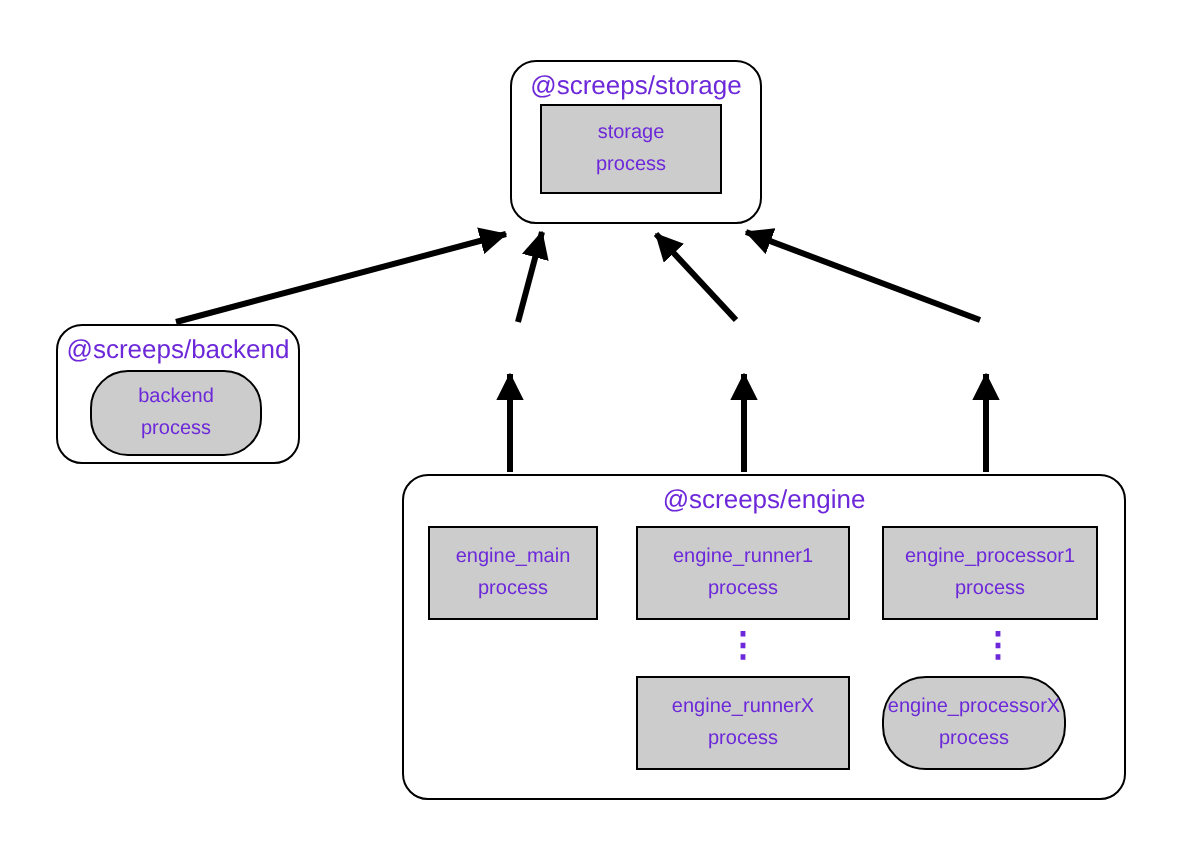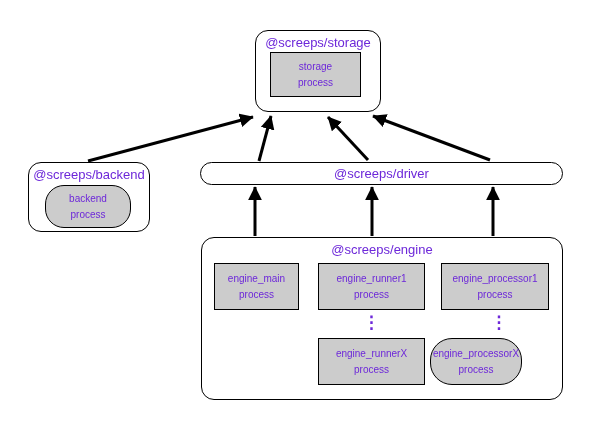--- a/index.html
+++ b/index.html
@@ -64,21 +64,21 @@
     display: flex; align-items: center; justify-content: center;
   }
   .node-driver .pkg-label { padding-top: 0; }
   .node-engine   { left: 201px; top: 237px; width: 362px; height: 163px; }
   .engine-main       { left: 12px;  top: 25px;  width: 85px;  height: 47px; }
   .engine-runner1    { left: 116px; top: 25px;  width: 107px; height: 47px; }
   .engine-processor1 { left: 239px; top: 25px;  width: 108px; height: 47px; }
   .runner-dots       { left: 116px; top: 74px;  width: 107px; height: 25px; }
   .processor-dots    { left: 239px; top: 74px;  width: 116px; height: 25px; }
   .engine-runnerX    { left: 116px; top: 100px; width: 107px; height: 47px; }
-  .engine-processorX { left: 228px; top: 100px; width: 92px; height: 47px; border-radius: 22px; }
+  .engine-processorX { left: 239px; top: 100px; width: 92px; height: 47px; border-radius: 22px; }
 </style>
 </head>
 <body>
 
 <div class="canvas">
 
   <svg class="edges">
     <defs>
       <marker id="arrow" viewBox="0 0 10 10" refX="9.5" refY="5" markerWidth="4.6" markerHeight="4.6" orient="auto-start-reverse">
         <path d="M0,0 L10,5 L0,10 z" fill="#000"></path>
@@ -102,23 +102,20 @@
   </div>
 
   <div class="node node-backend">
     <div class="pkg-label">@screeps/backend</div>
     <div class="proc backend-proc">
       <span>backend
 process</span>
     </div>
   </div>
 
-  <div class="node node-driver">
-    <div class="pkg-label">@screeps/driver</div>
-  </div>
 
   <div class="node node-engine">
     <div class="pkg-label">@screeps/engine</div>
 
     <div class="proc engine-main">
       <span>engine_main
 process</span>
     </div>
     <div class="proc engine-runner1">
       <span>engine_runner1

